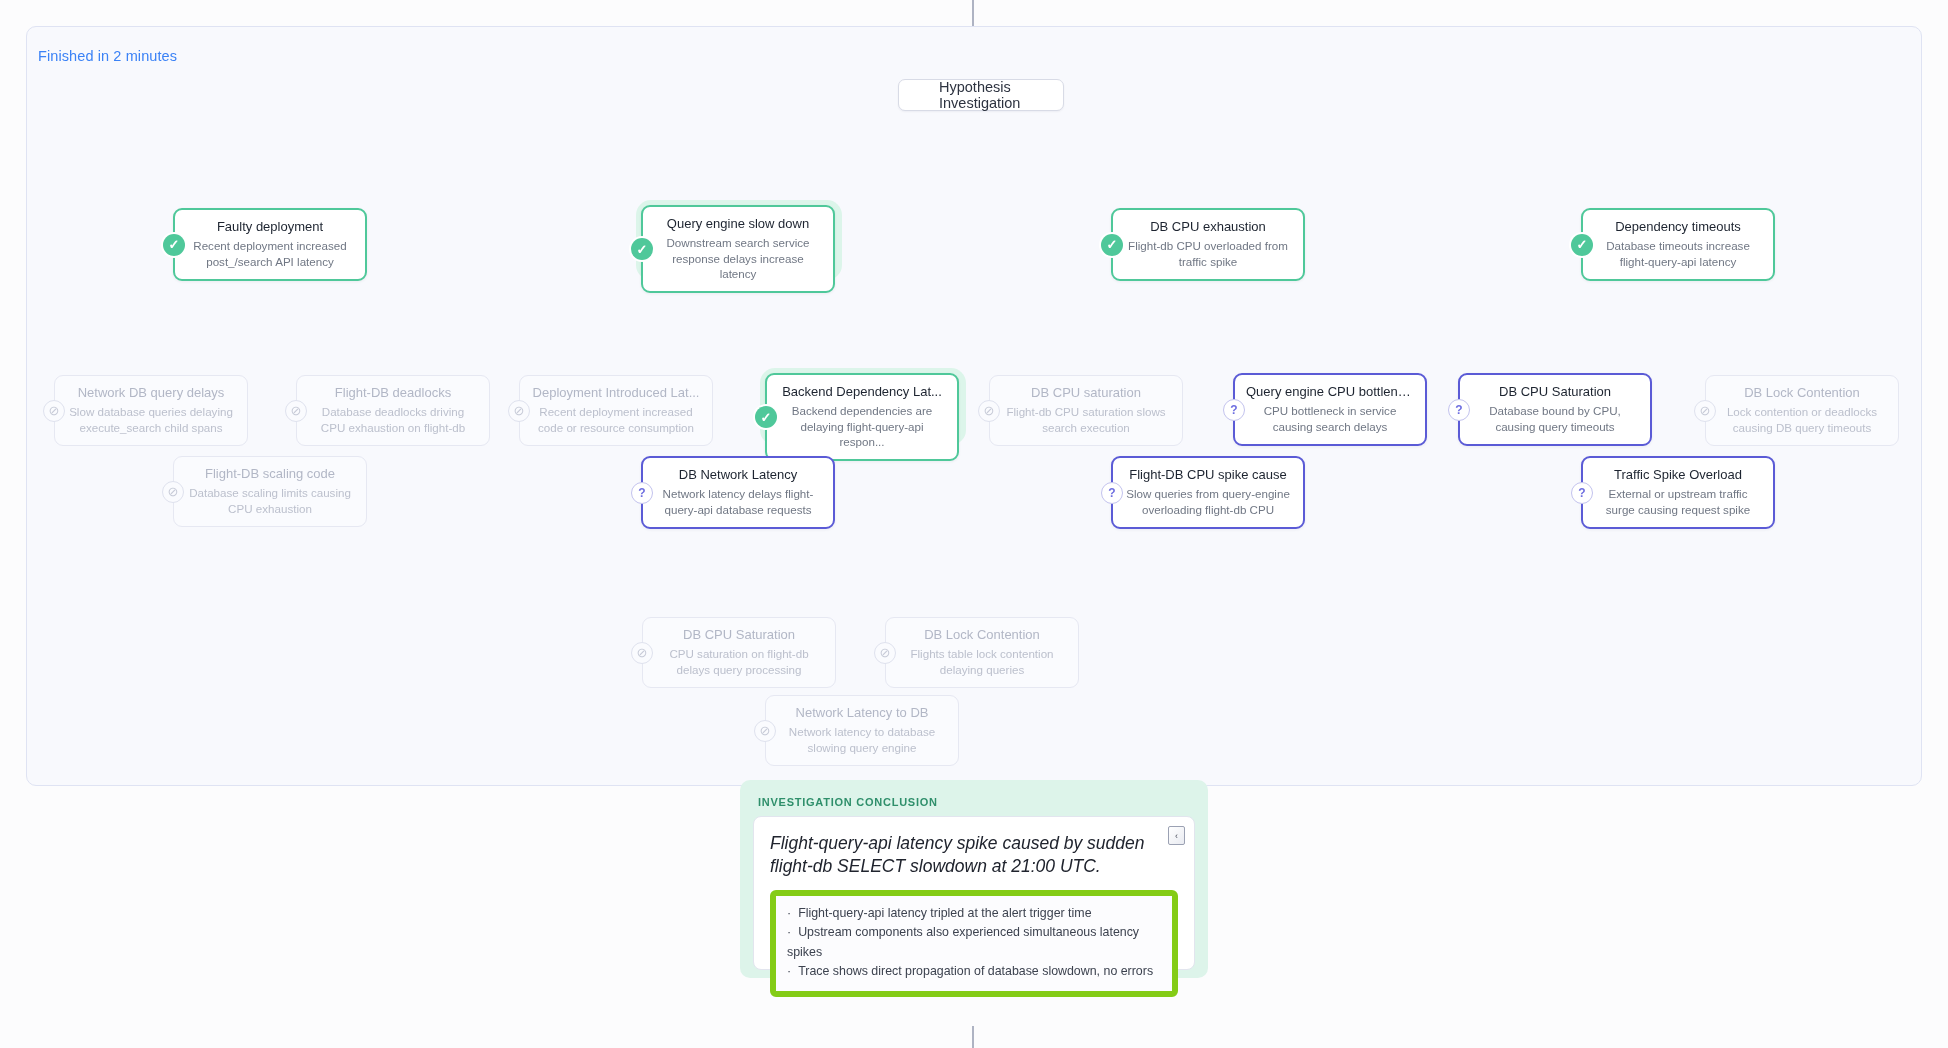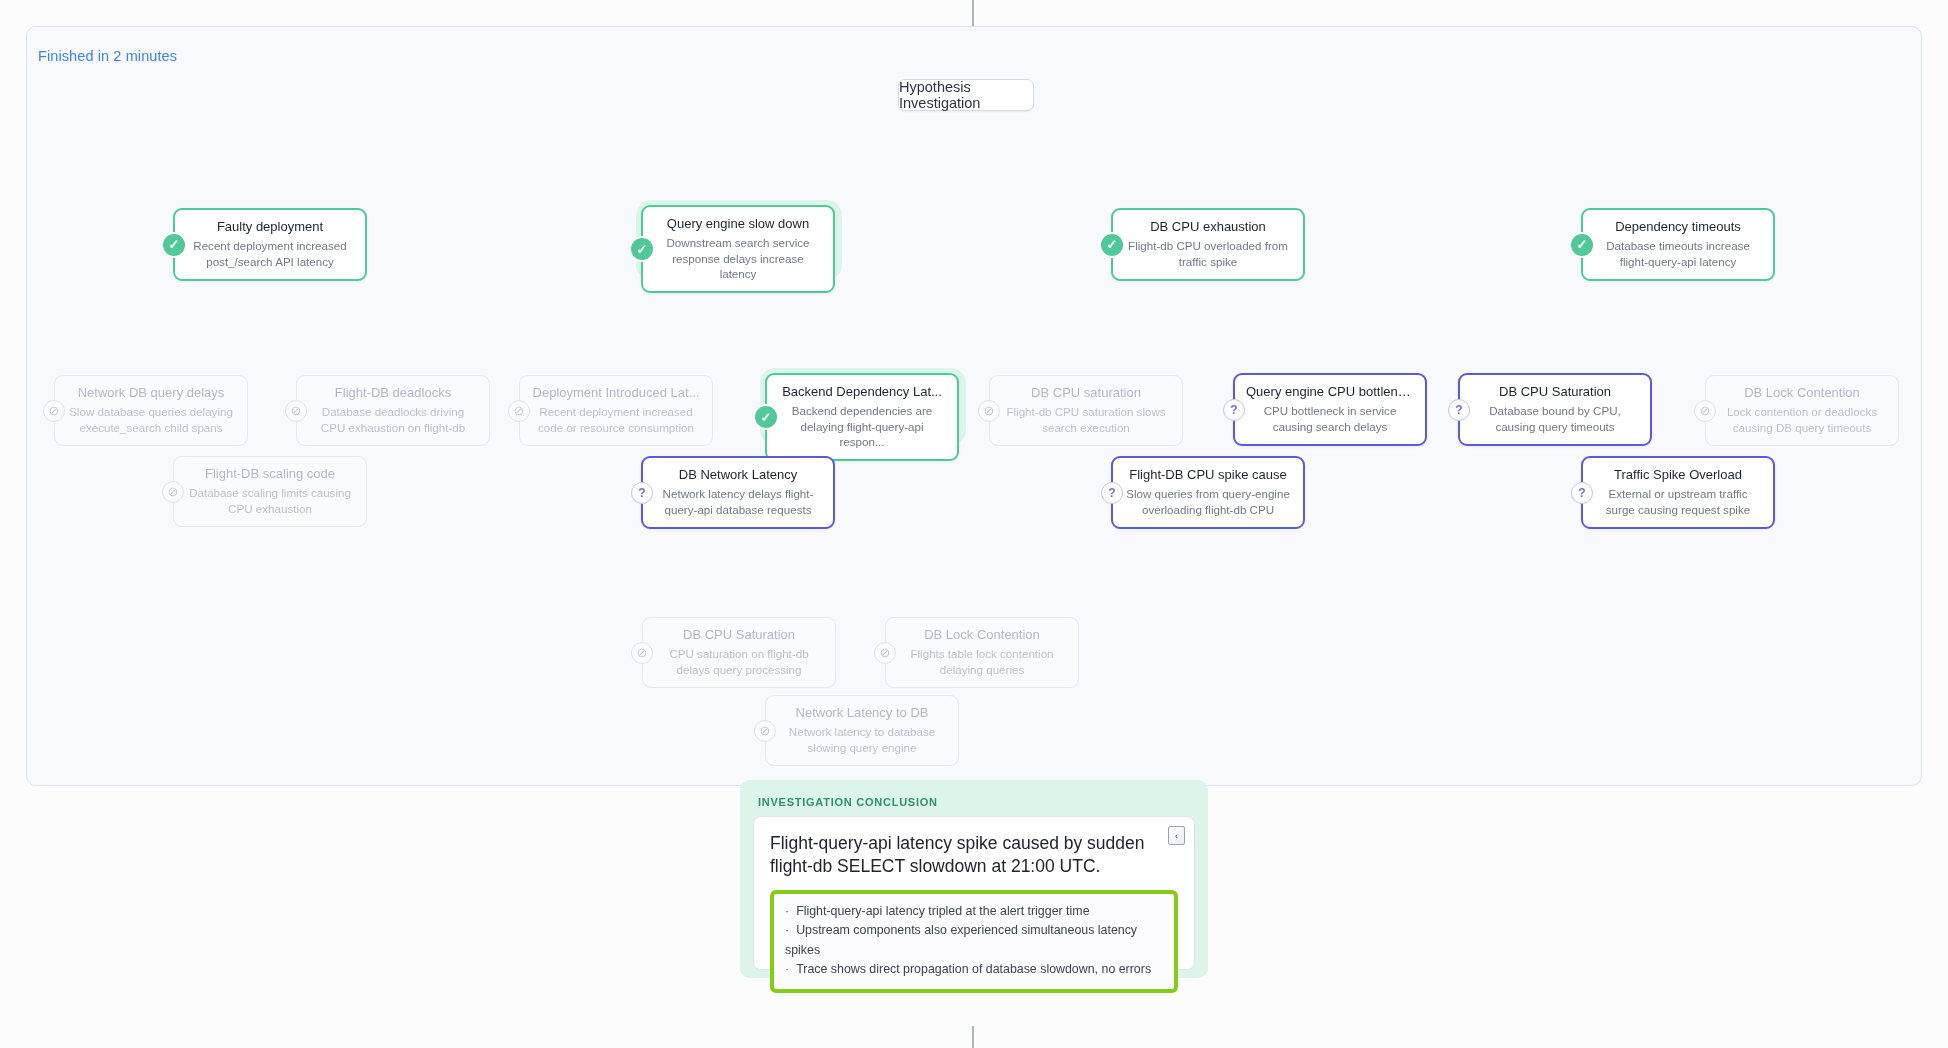--- a/index.html
+++ b/index.html
@@ -25,27 +25,28 @@
   }
   .canvas-status {
     position: absolute; left: 38px; top: 48px;
     font-size: 14.5px; color: #3b82f6; letter-spacing: .1px;
   }
 
   
   .root-node {
     position: absolute;
     left: 898px; top: 79px;
-    width: 136px; height: 32px;
+    width: 166px; height: 32px;
     background: #ffffff;
     border: 1px solid #d8dbe6;
     border-radius: 7px;
     display: flex; align-items: center; justify-content: center;
     font-size: 14.5px; color: #2d3340;
     box-shadow: 0 1px 2px rgba(20,25,50,.05);
+    padding-left: 40px;
   }
 
   
   .node {
     position: absolute;
     width: 194px;
     border-radius: 9px;
     background: #ffffff;
     padding: 9px 11px 10px 11px;
     text-align: center;
@@ -140,23 +141,24 @@
     border-radius: 8px;
     padding: 15px 16px 14px 16px;
     height: 154px;
   }
   .conclusion-headline {
     font-size: 17.5px;
     line-height: 1.33;
     color: #20242e;
     margin-bottom: 11px;
     padding-right: 26px;
+    font-style: italic;
   }
   .conclusion-points {
-    border: 4px solid #84cc16;
+    border: 6px solid #84cc16;
     border-radius: 6px;
     background: #fcfcfe;
     padding: 8px 11px 9px 11px;
   }
   .conclusion-points li {
     list-style: none;
     font-size: 12.4px;
     line-height: 1.58;
     color: #3c424f;
   }

